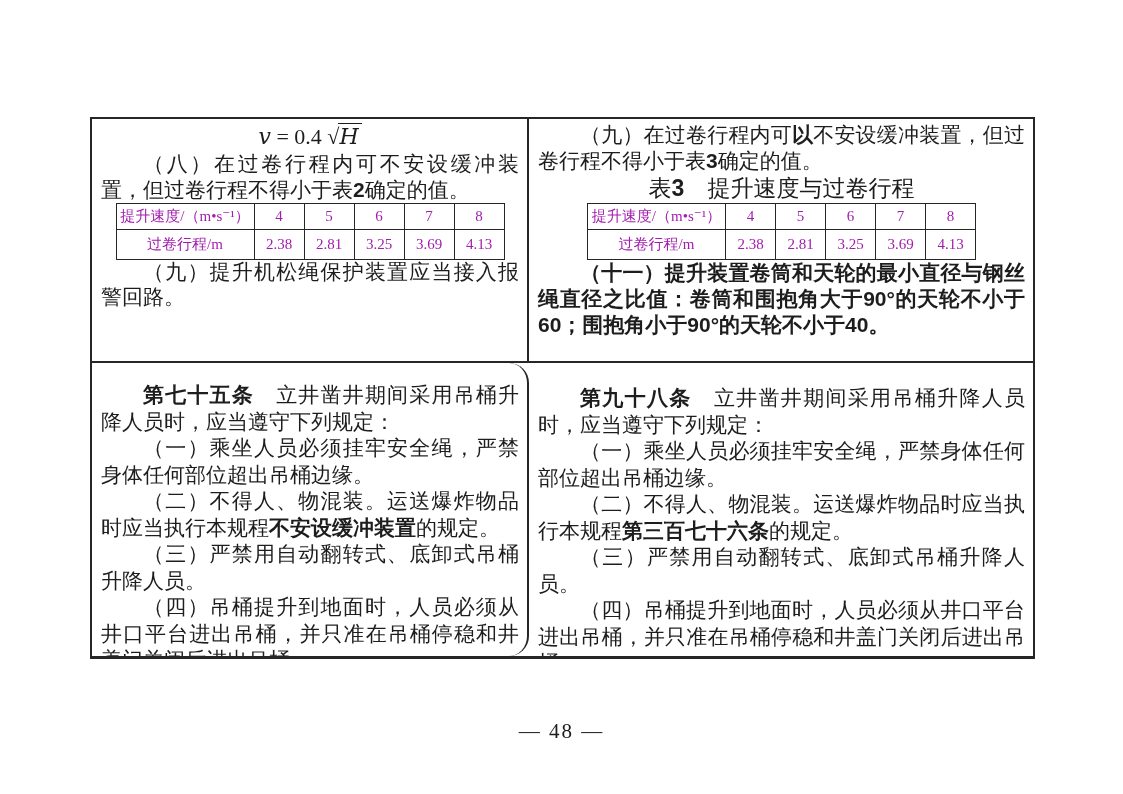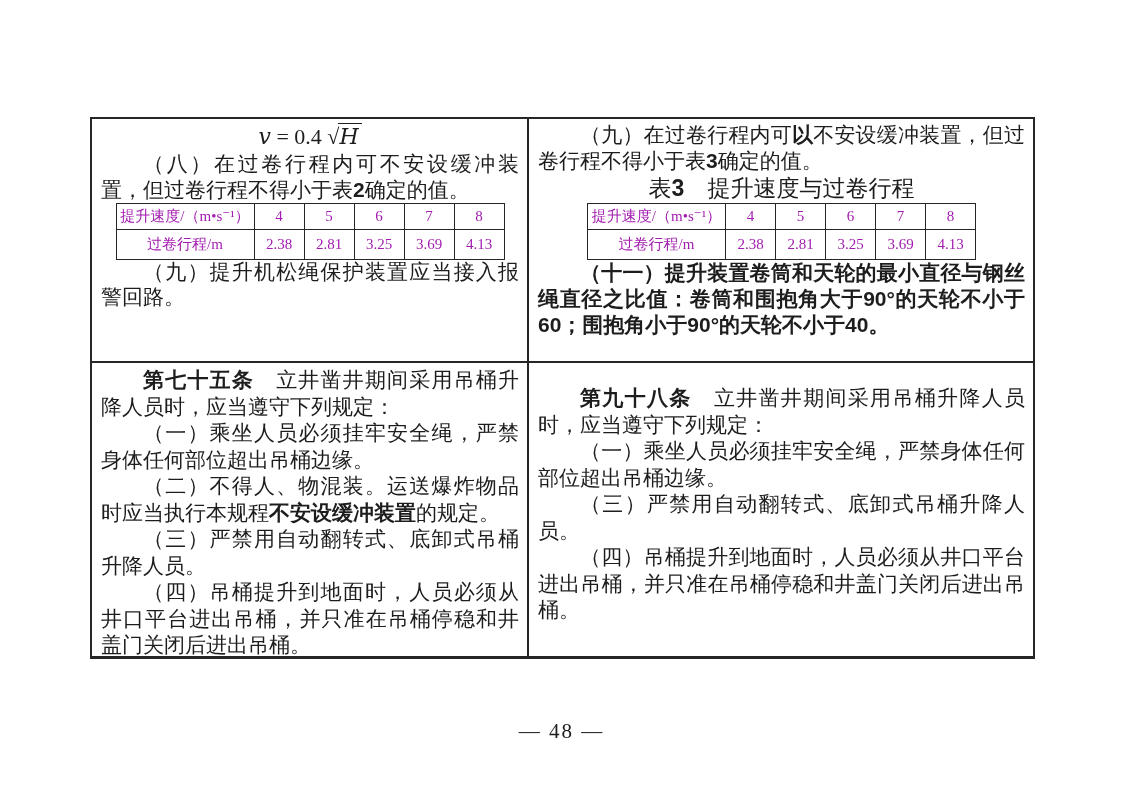--- a/index.html
+++ b/index.html
@@ -8,21 +8,21 @@
     font-family:"Liberation Serif","DejaVu Serif",serif;color:#1d1d1d;
   }
   .frame{
     position:absolute;left:90px;top:117px;width:945px;height:542px;
     box-sizing:border-box;border:2px solid #262626;border-bottom-width:3px;
     display:grid;grid-template-columns:437px 1fr;grid-template-rows:244px 1fr;
   }
   .cell{box-sizing:border-box;overflow:hidden;padding:3px 8px 0 9px;}
   .cell.tl{border-right:2px solid #262626;border-bottom:2px solid #262626;}
   .cell.tr{border-bottom:2px solid #262626;}
-  .cell.bl{border-right:2px solid #262626;padding-top:4px;}
+  .cell.bl{border-right:2px solid #262626;padding-top:19px;border-radius:20px;}
   .cell.br{padding-top:22px;}
   .para{margin:0;font-size:21px;line-height:25px;text-align:justify;text-indent:2em;}
   .cell.bl .para,.cell.br .para{line-height:26.5px;}
   .b{font-family:"Liberation Sans","DejaVu Sans",sans-serif;font-weight:700;}
   .formula{text-align:center;font-size:22px;line-height:27px;margin:1px 0 2px 0;}
   .iv{font-style:italic;font-family:"DejaVu Serif",serif;}
   .rad{margin-right:-1px;}
   .vinc{border-top:1.6px solid #1d1d1d;padding:0 3px 0 1px;}
   .caption{text-align:center;font-size:23px;line-height:22px;margin:3px 0 3px 0;}
   .vtable{border-collapse:collapse;margin:0 auto;font-size:15px;color:#a21caf;}
@@ -101,20 +101,21 @@
         <p class="para"><span>（二）不得人、物混装。运送爆炸物品时应当执行本规程</span><span class="b">不安设缓冲装置</span><span>的规定。</span></p>
         <p class="para"><span>（三）严禁用自动翻转式、底卸式吊桶升降人员。</span></p>
         <p class="para"><span>（四）吊桶提升到地面时，人员必须从井口平台进出吊桶，并只准在吊桶停稳和井盖门关闭后进出吊桶。</span></p>
       </div>
   </div>
 
   <div class="cell br">
     <div>
         <p class="para"><span class="b">第九十八条</span><span>　立井凿井期间采用吊桶升降人员时，应当遵守下列规定：</span></p>
         <p class="para"><span>（一）乘坐人员必须挂牢安全绳，严禁身体任何部位超出吊桶边缘。</span></p>
+        <p class="para"><span>（二）不得人、物混装。运送爆炸物品时应当执行本规程</span><span class="b">第三百七十六条</span><span>的规定。</span></p>
         <p class="para"><span>（三）严禁用自动翻转式、底卸式吊桶升降人员。</span></p>
         <p class="para"><span>（四）吊桶提升到地面时，人员必须从井口平台进出吊桶，并只准在吊桶停稳和井盖门关闭后进出吊桶。</span></p>
       </div>
   </div>
 
 </div>
 
 <div class="footer">— 48 —</div>
 
 </body></html>

